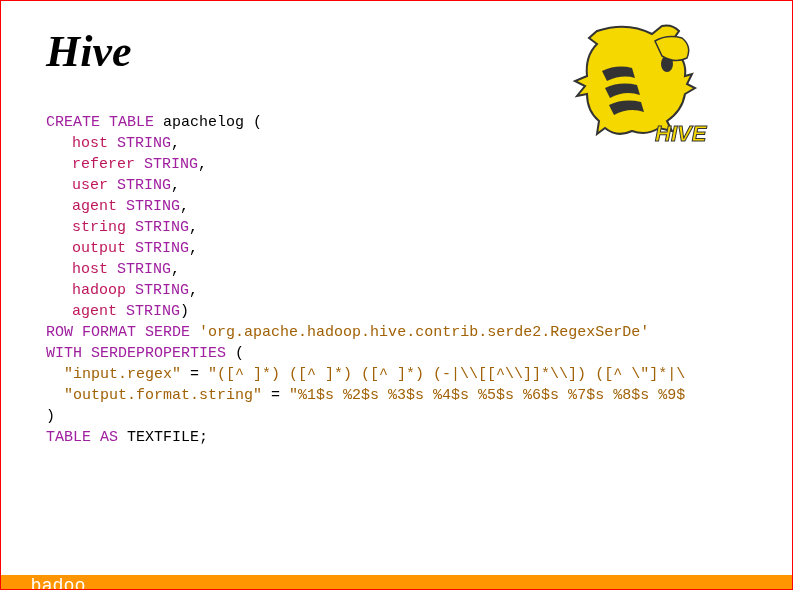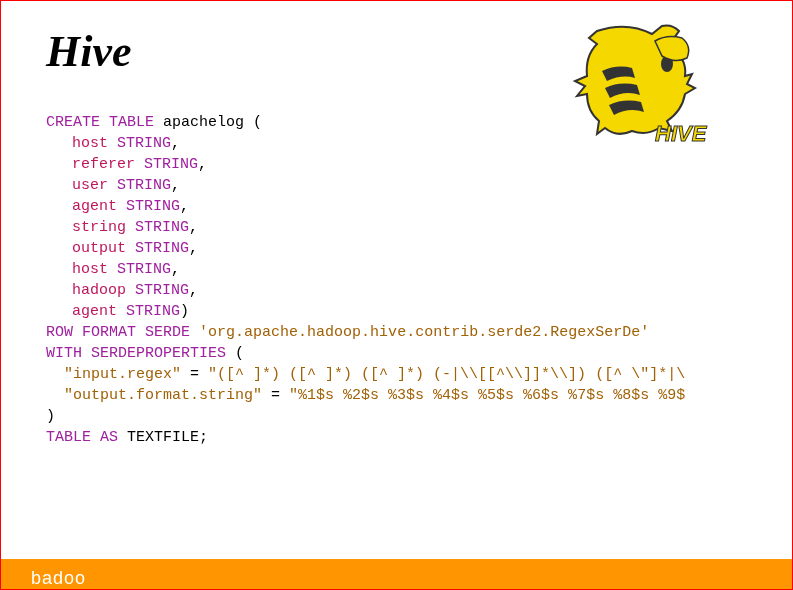--- a/index.html
+++ b/index.html
@@ -43,24 +43,24 @@
       color: #000;
     }
     .kw { color: #a020a0; }
     .str { color: #a16207; }
     .name { color: #be185d; margin-left: 8px; }
     .footer {
       position: absolute;
       bottom: 0;
       left: 0;
       right: 0;
-      height: 30px;
+      height: 14px;
       background: #ff9500;
       display: flex;
-      align-items: flex-end;
+      align-items: flex-start;
       padding-left: 30px;
     }
     .footer-logo {
       color: #fff;
       font-size: 18px;
       font-family: Arial, sans-serif;
       letter-spacing: 1px;
     }
   </style>
 </head>

